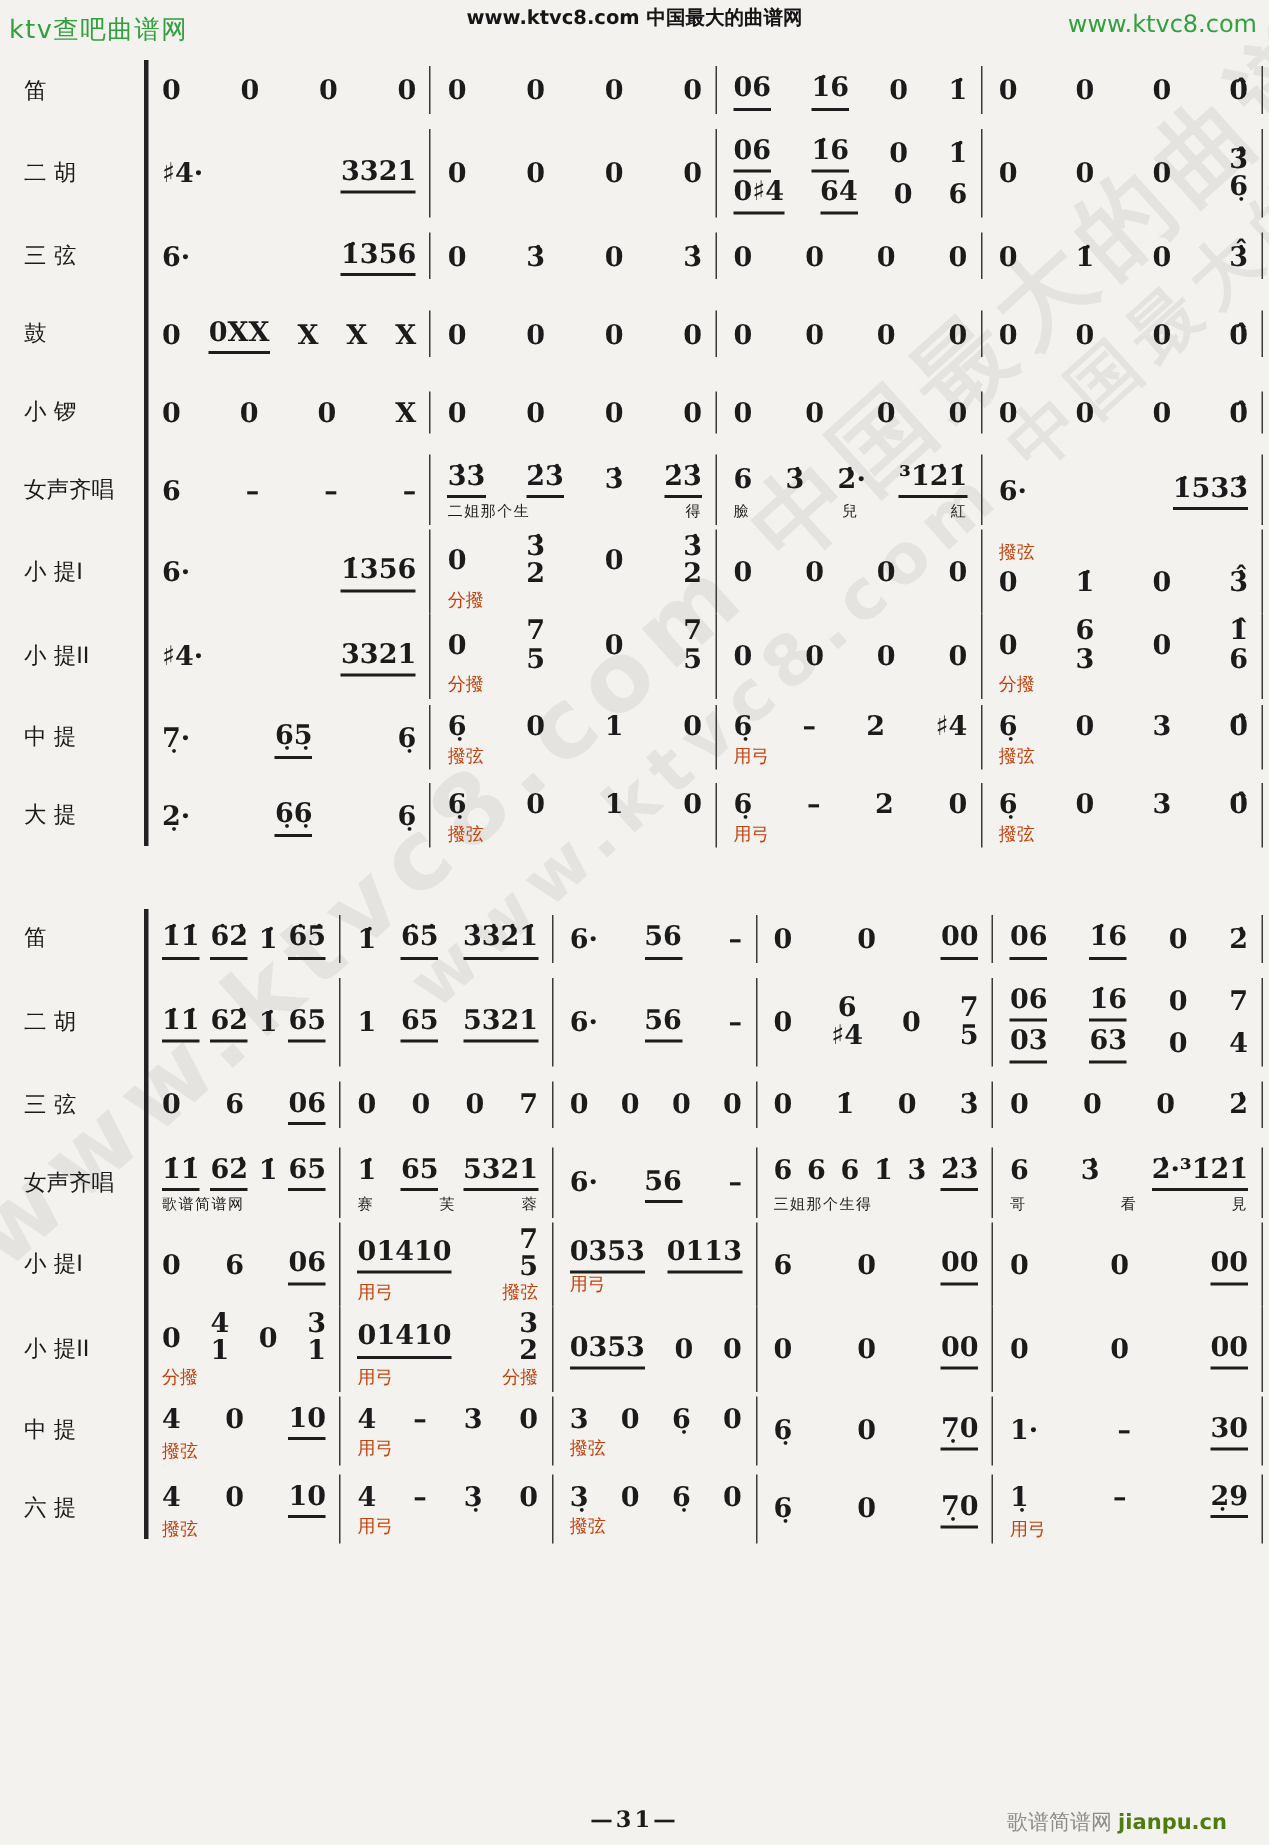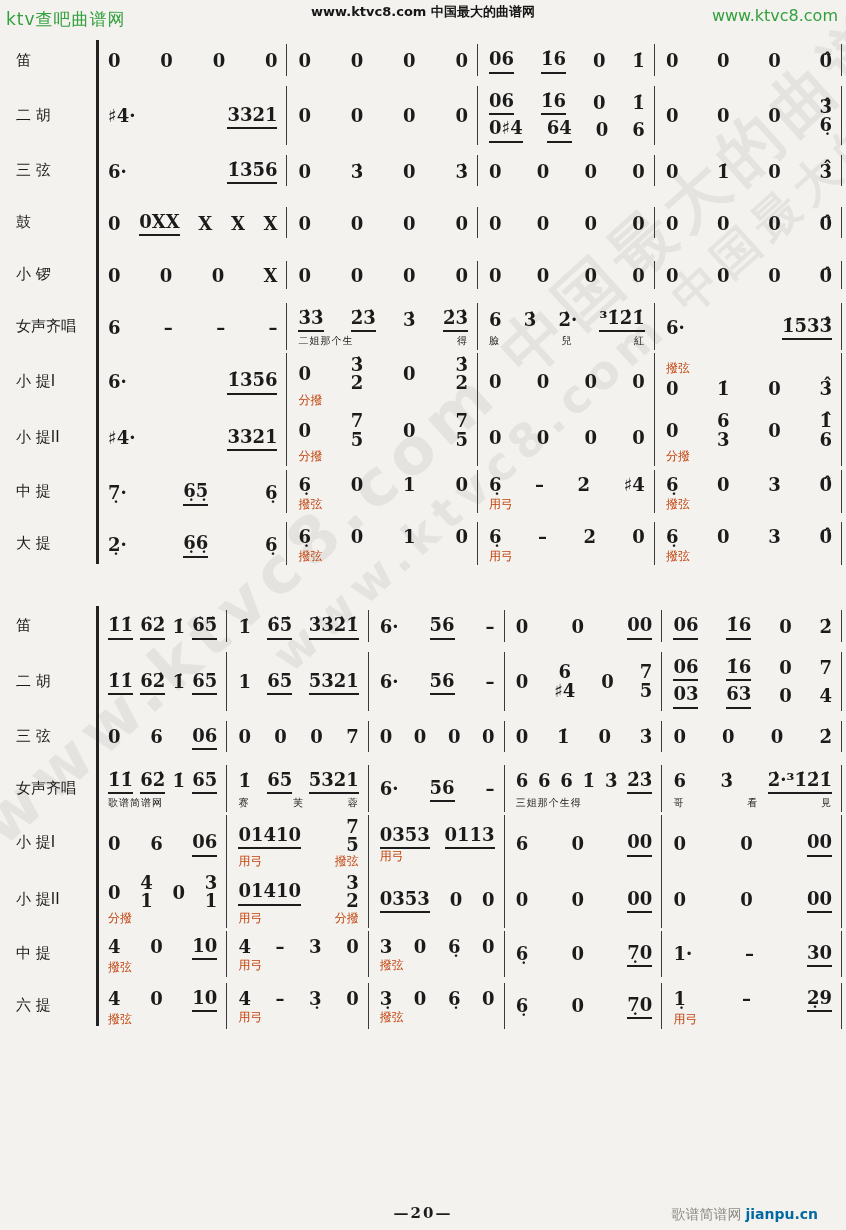--- a/index.html
+++ b/index.html
@@ -31,21 +31,21 @@
   .note.beam{border-bottom:2px solid #1d1d1d;padding-bottom:1px;}
   .stack{display:inline-flex;flex-direction:column;align-items:center;line-height:1.02;}
   .lyrics{display:flex;justify-content:space-between;font-size:10px;margin-top:2px;letter-spacing:1px;gap:15px;}
   .ann{display:flex;justify-content:space-between;font-size:12px;line-height:1.15;color:#c2410c;}
   .ann.above{margin-bottom:1px;}
   .ann.below{margin-top:1px;}
   .footer-page{position:absolute;bottom:8px;left:0;width:100%;text-align:center;
       font-family:"DejaVu Serif",serif;font-weight:bold;font-size:15px;letter-spacing:2px;z-index:1;}
   .footer-site{position:absolute;bottom:6px;right:28px;font-size:14px;z-index:2;}
   .footer-site .site{color:#8d8c86;}
-  .footer-site .url{color:#0369a1;font-weight:bold;margin-left:4px;}
+  .footer-site .url{color:#4d7c0f;font-weight:bold;margin-left:4px;}
 </style>
 </head>
 <body>
 
 <div class="hdr-left">ktv查吧曲谱网</div>
 <div class="hdr-center">www.ktvc8.com 中国最大的曲谱网</div>
 <div class="hdr-right">www.ktvc8.com</div>
 
 <div class="wm wm1">www.ktvc8.com 中国最大的曲谱网</div>
 <div class="wm wm2">www.ktvc8.com 中国最大的曲谱网</div>
@@ -887,16 +887,16 @@
             </div>
             <div class="ann below">
               <span>用弓</span>
             </div>
           </div>
         </div>
       </div>
     </div>
   </div>
 
-<div class="footer-page">—20—</div>
+<div class="footer-page">—31—</div>
 <div class="footer-site">
   <span class="site">歌谱简谱网</span><span class="url">jianpu.cn</span>
 </div>
 
 </body></html>

